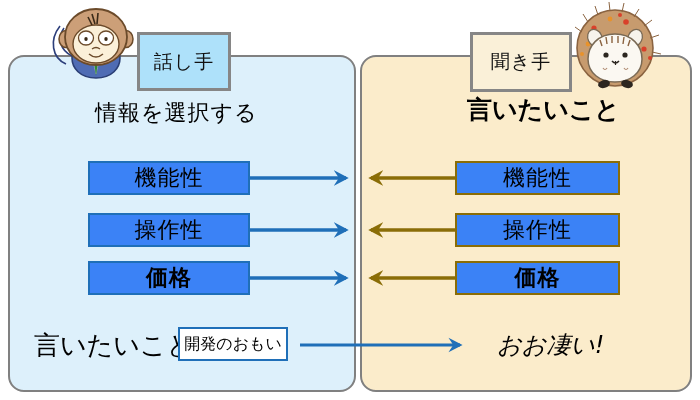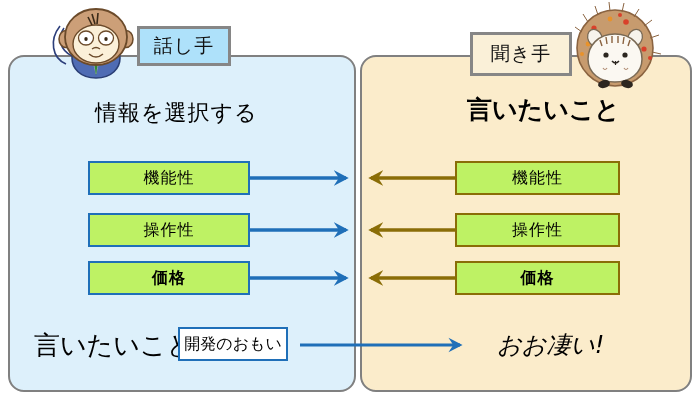--- a/index.html
+++ b/index.html
@@ -46,30 +46,30 @@
     display: flex;
     align-items: center;
     justify-content: center;
     font-size: 19px;
     color: #111111;
     letter-spacing: 1px;
     z-index: 6;
   }
   #tab-speaker {
     left: 137px;
-    top: 26px;
+    top: 32px;
     width: 94px;
-    height: 40px;
+    height: 59px;
     background: #aee1fa;
   }
   #tab-listener {
     left: 470px;
     top: 32px;
     width: 102px;
-    height: 44px;
+    height: 60px;
     background: #faf0d8;
   }
 
   
   .heading {
     position: absolute;
     font-size: 22px;
     color: #000000;
     white-space: nowrap;
     z-index: 5;
@@ -84,26 +84,26 @@
     left: 467px;
     top: 93px;
     font-weight: bold;
     font-size: 25px;
     letter-spacing: 0px;
   }
 
   
   .item-box {
     position: absolute;
-    background: #bef264;
+    background: #3b82f6;
     box-sizing: border-box;
     display: flex;
     align-items: center;
     justify-content: center;
-    font-size: 16px;
+    font-size: 22px;
     color: #000000;
     letter-spacing: 1px;
     z-index: 5;
   }
   .item-box.left {
     border: 2px solid #1f6fb8;
     left: 88px;
     width: 162px;
     height: 34px;
   }

